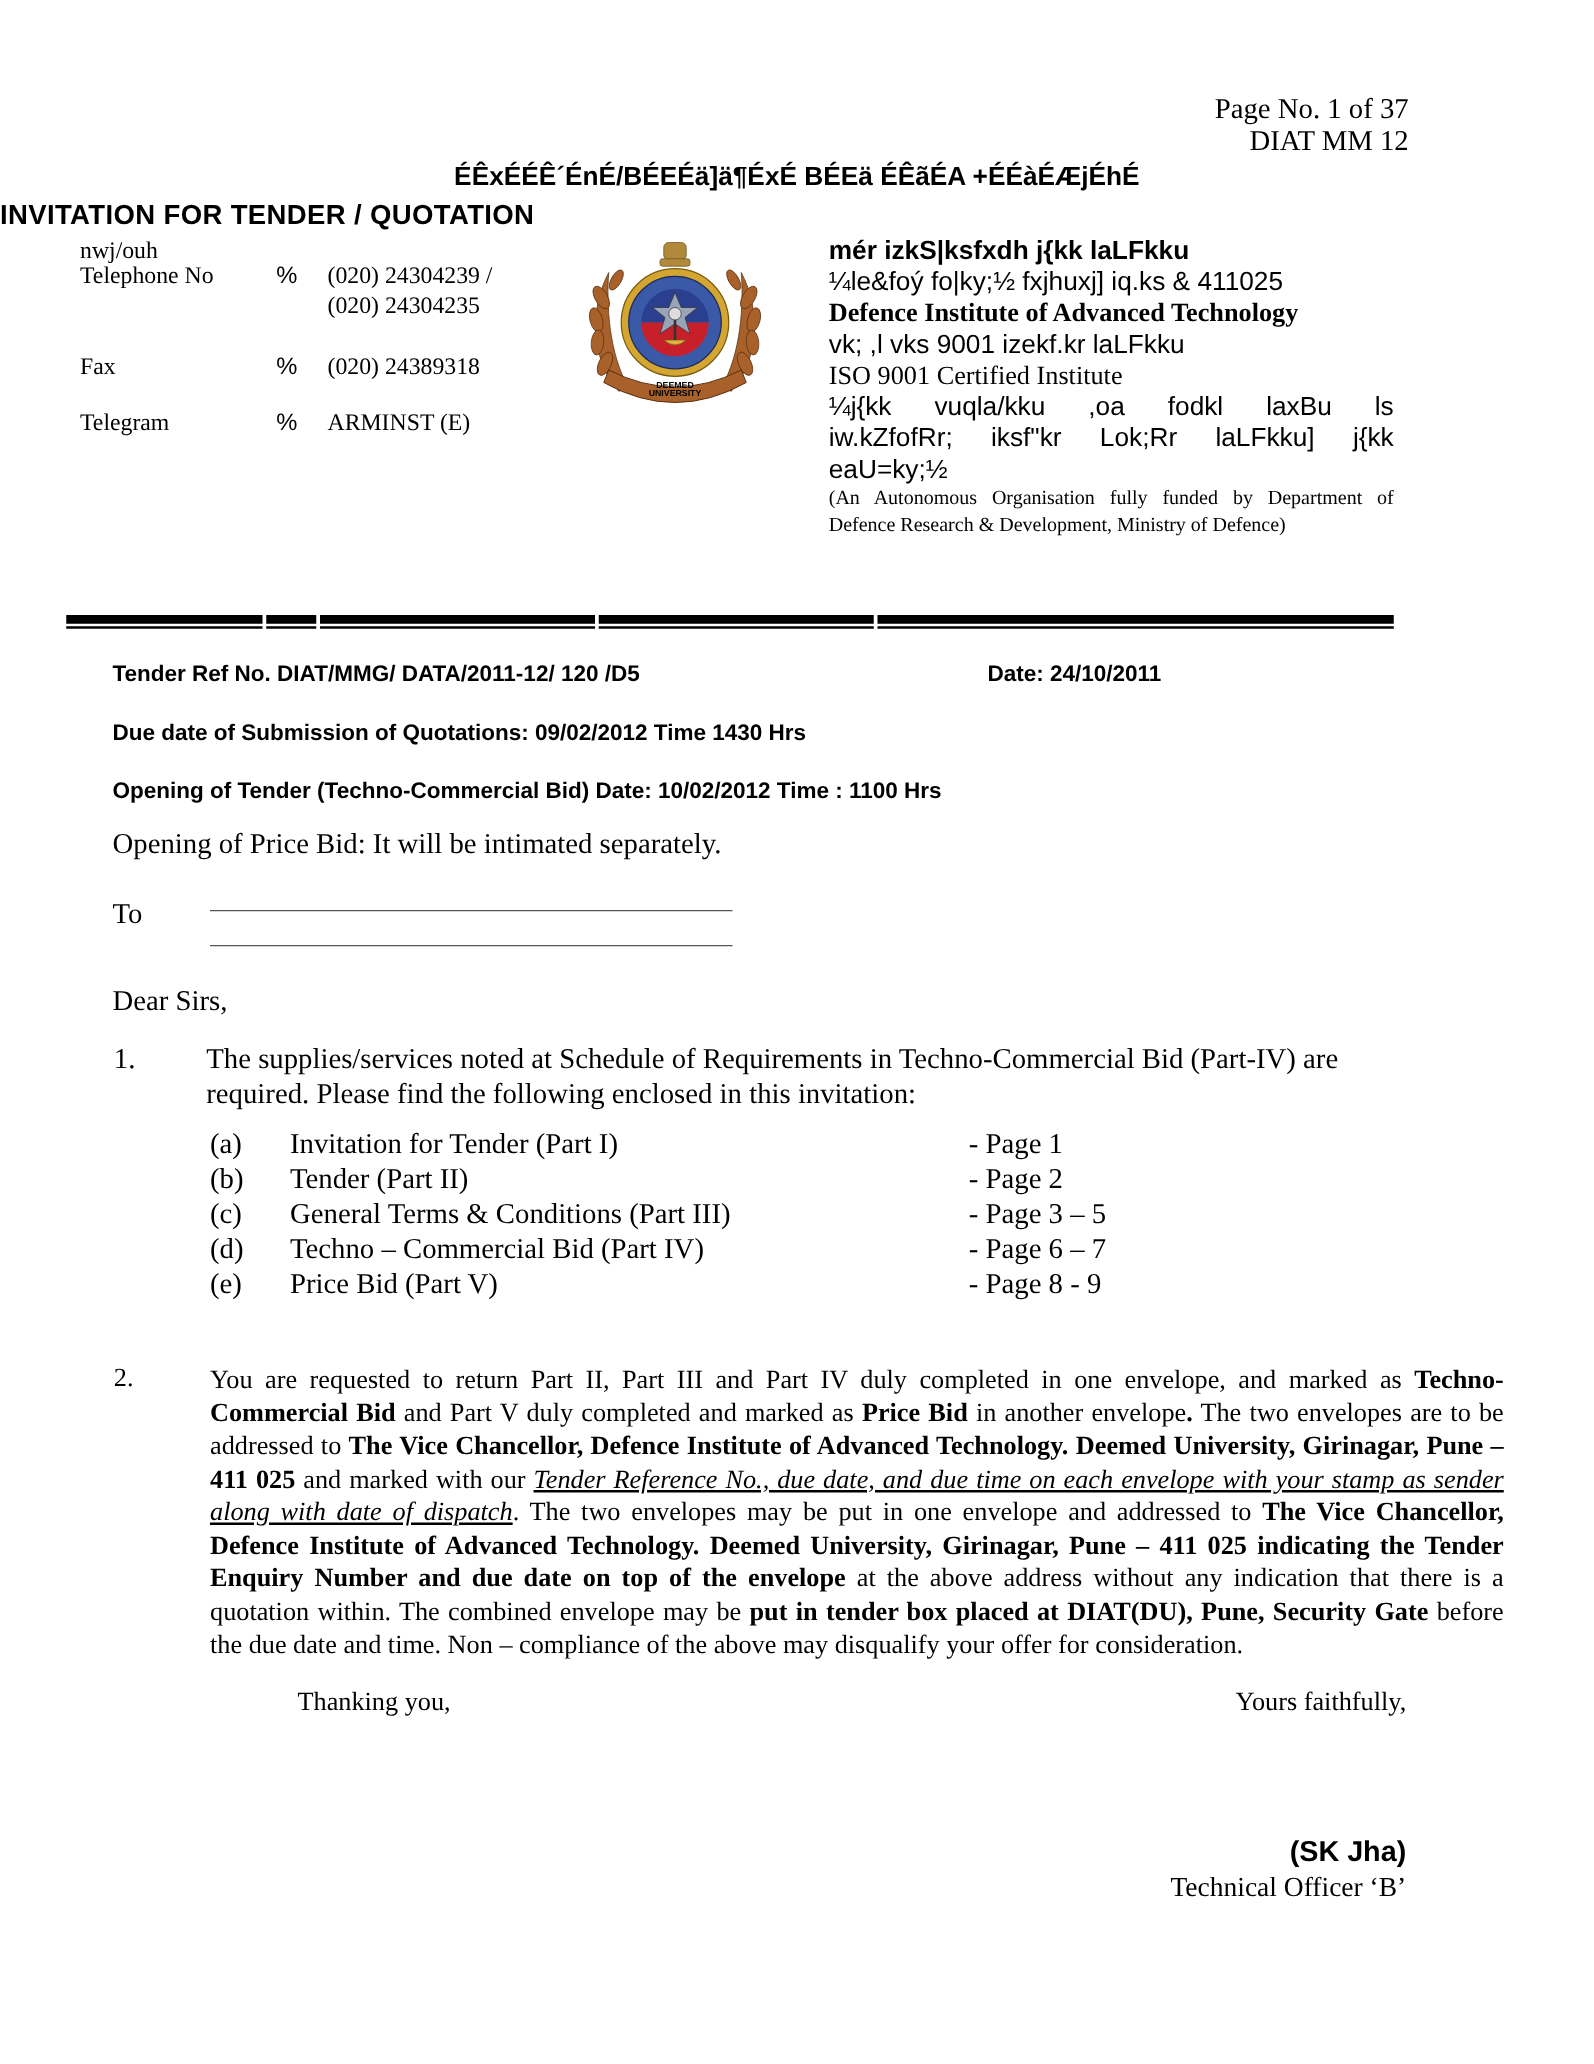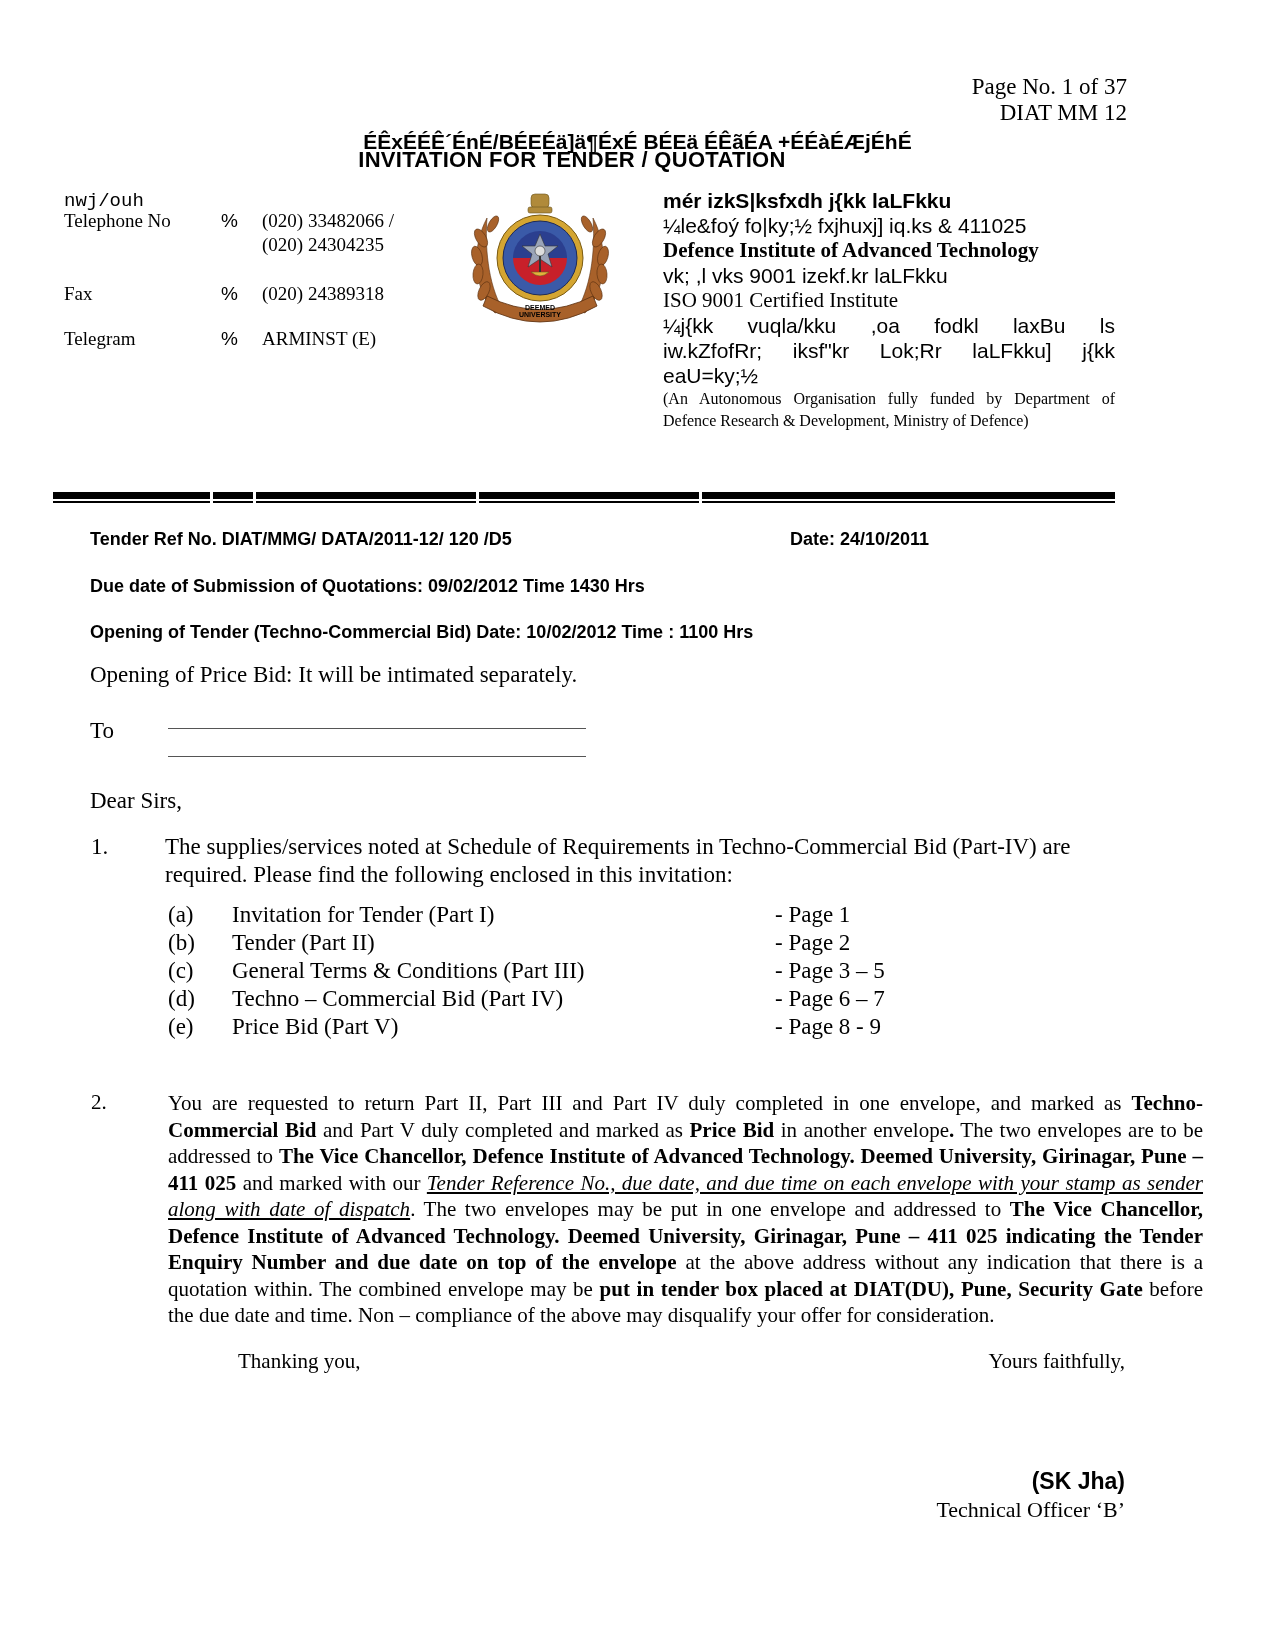--- a/index.html
+++ b/index.html
@@ -5,24 +5,24 @@
   html, body { margin: 0; padding: 0; background: #ffffff; }
   body { width: 1275px; height: 1651px; position: relative; overflow: hidden; color: #000; font-family: "Liberation Serif", serif; }
   .abs { position: absolute; }
   .serif { font-family: "Liberation Serif", serif; }
 
   
   #page-info { right: 148px; top: 74px; text-align: right; font-size: 23px; line-height: 26px; margin-left: 26px; }
 
   
   #title-hindi { left: 0; width: 1275px; top: 130px; text-align: center; font-size: 21px; font-weight: bold; font-family: "Liberation Sans", sans-serif; }
-  #title-en { left: 0; width: 1144px; top: 147px; text-align: center; font-size: 22px; font-weight: bold; font-family: "Liberation Sans", sans-serif; letter-spacing: 0.3px; }
-
-  
-  #contact-label { left: 64px; top: 190px; font-size: 19px; font-family: Liberation Mono, monospace; }
+  #title-en { left: 0; width: 1144px; top: 159px; text-align: left; font-size: 22px; font-weight: bold; font-family: "Liberation Sans", sans-serif; letter-spacing: 0.3px; }
+
+  
+  #contact-label { left: 64px; top: 190px; font-size: 19px; font-family: Liberation Serif, serif; }
   .contact-row { position: absolute; left: 64px; font-size: 19px; line-height: 24px; }
   .contact-row .lbl { position: absolute; left: 0; width: 150px; white-space: nowrap; }
   .contact-row .sep { position: absolute; left: 157px; font-family: "Liberation Sans", sans-serif; }
   .contact-row .val { position: absolute; left: 198px; white-space: nowrap; }
 
   
   #emblem { left: 465px; top: 188px; width: 150px; height: 148px; }
 
   
   #inst { left: 663px; top: 188px; width: 452px; }
@@ -70,21 +70,21 @@
 </div>
 
 <div id="title-hindi" class="abs">ÉÊxÉÉÊ´ÉnÉ/BÉEÉä]ä¶ÉxÉ BÉEä ÉÊãÉA +ÉÉàÉÆjÉhÉ</div>
 <div id="title-en" class="abs">INVITATION FOR TENDER / QUOTATION</div>
 
 <div id="contact-label" class="abs">nwj/ouh</div>
 
 <div class="contact-row serif" style="top:209px;">
   <span class="lbl">Telephone No</span>
   <span class="sep">%</span>
-  <span class="val">(020)  33482066 /</span>
+  <span class="val">(020)  24304239 /</span>
   <span class="val" style="top:24px;">(020)  24304235</span>
 </div>
 <div class="contact-row serif" style="top:282px;">
   <span class="lbl">Fax</span>
   <span class="sep">%</span>
   <span class="val">(020)  24389318</span>
 </div>
 <div class="contact-row serif" style="top:327px;">
   <span class="lbl">Telegram</span>
   <span class="sep">%</span>

